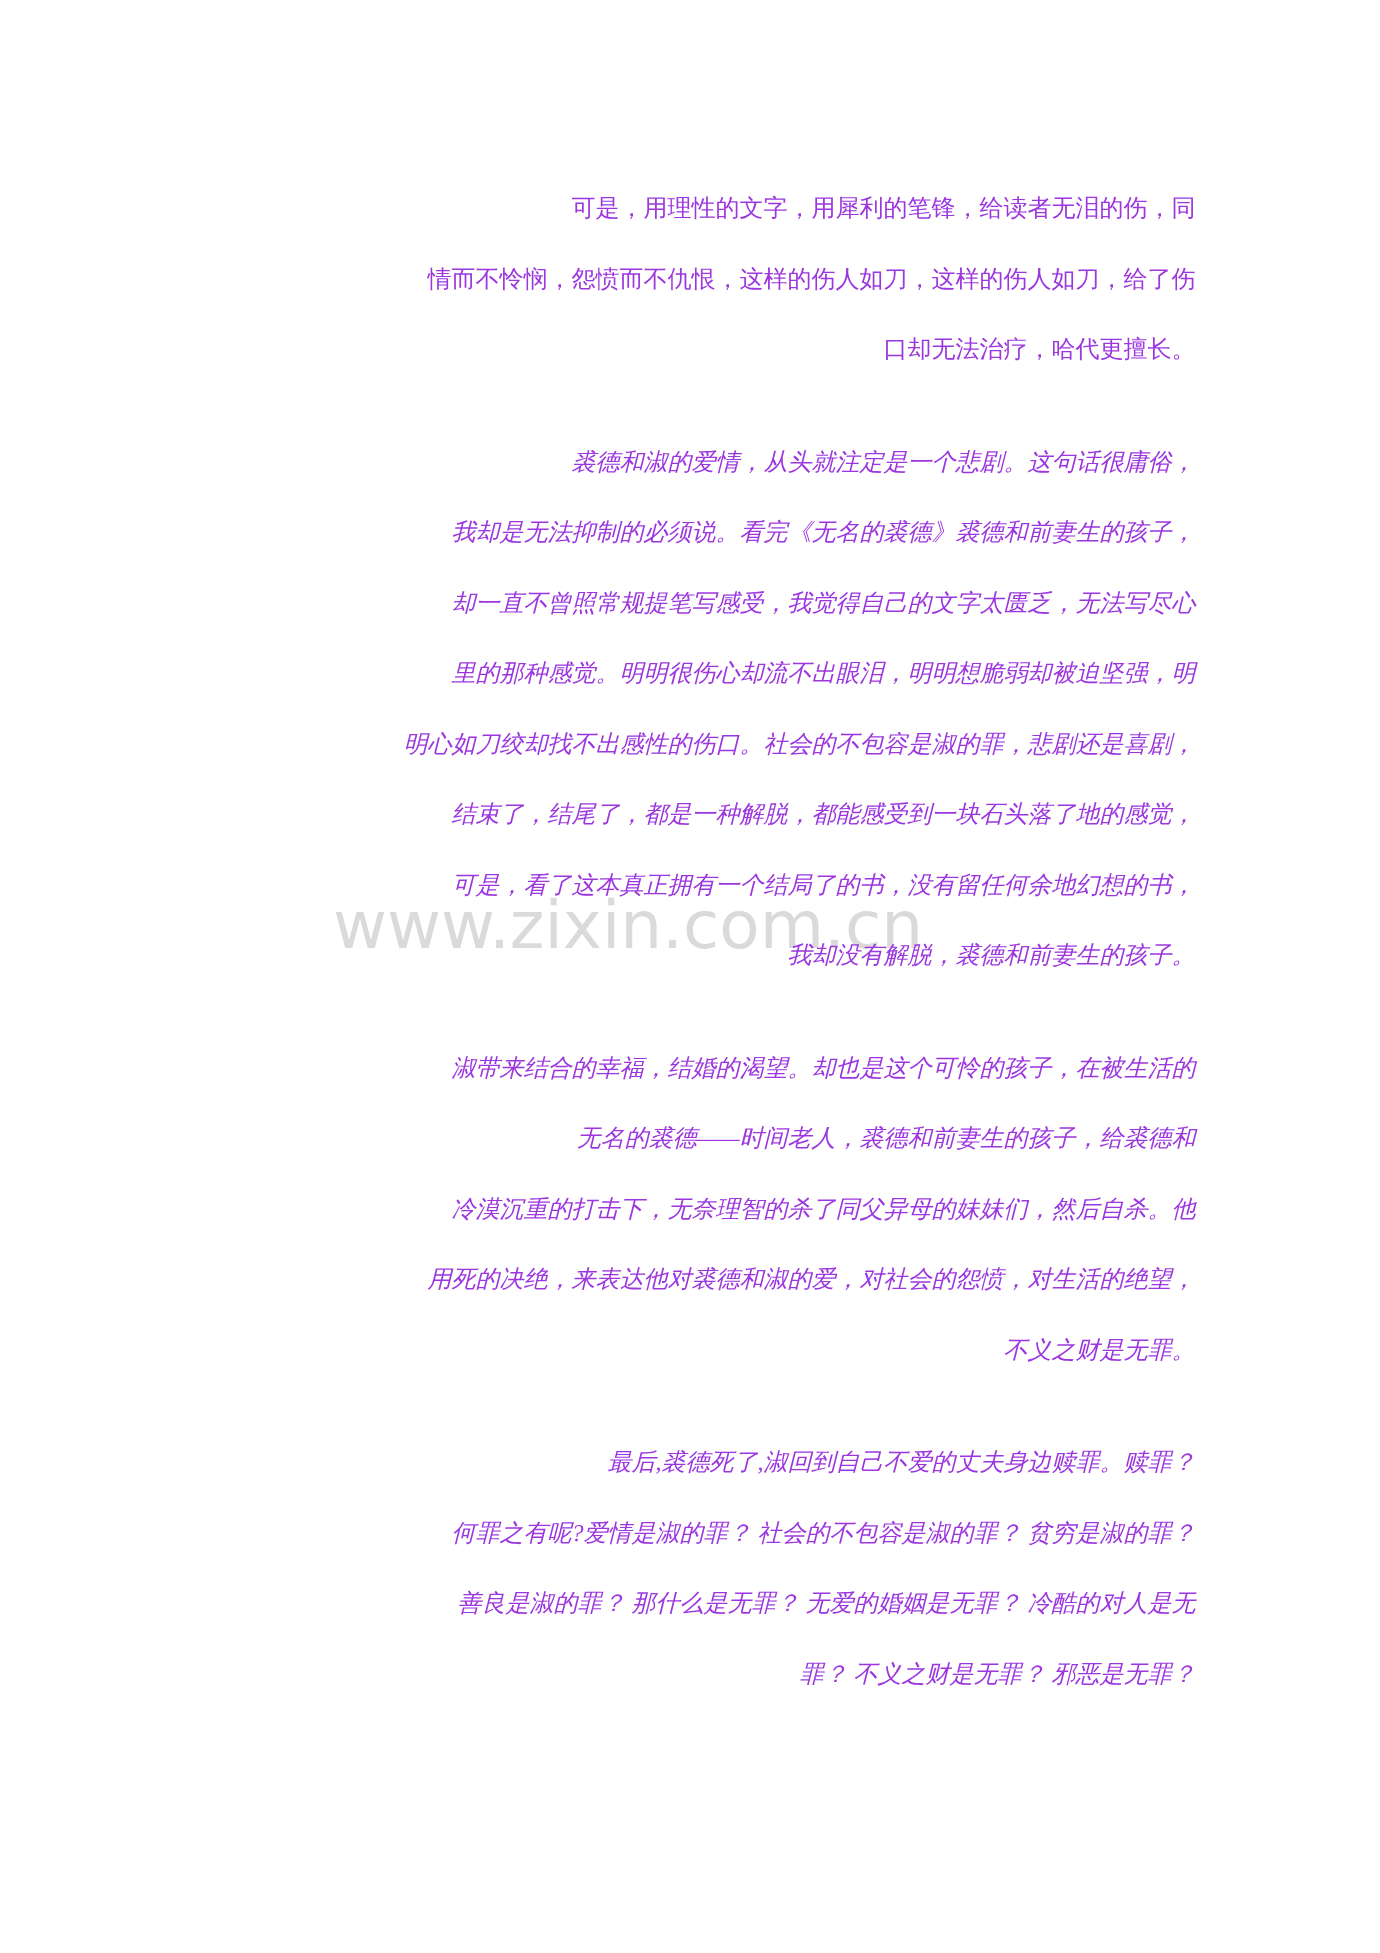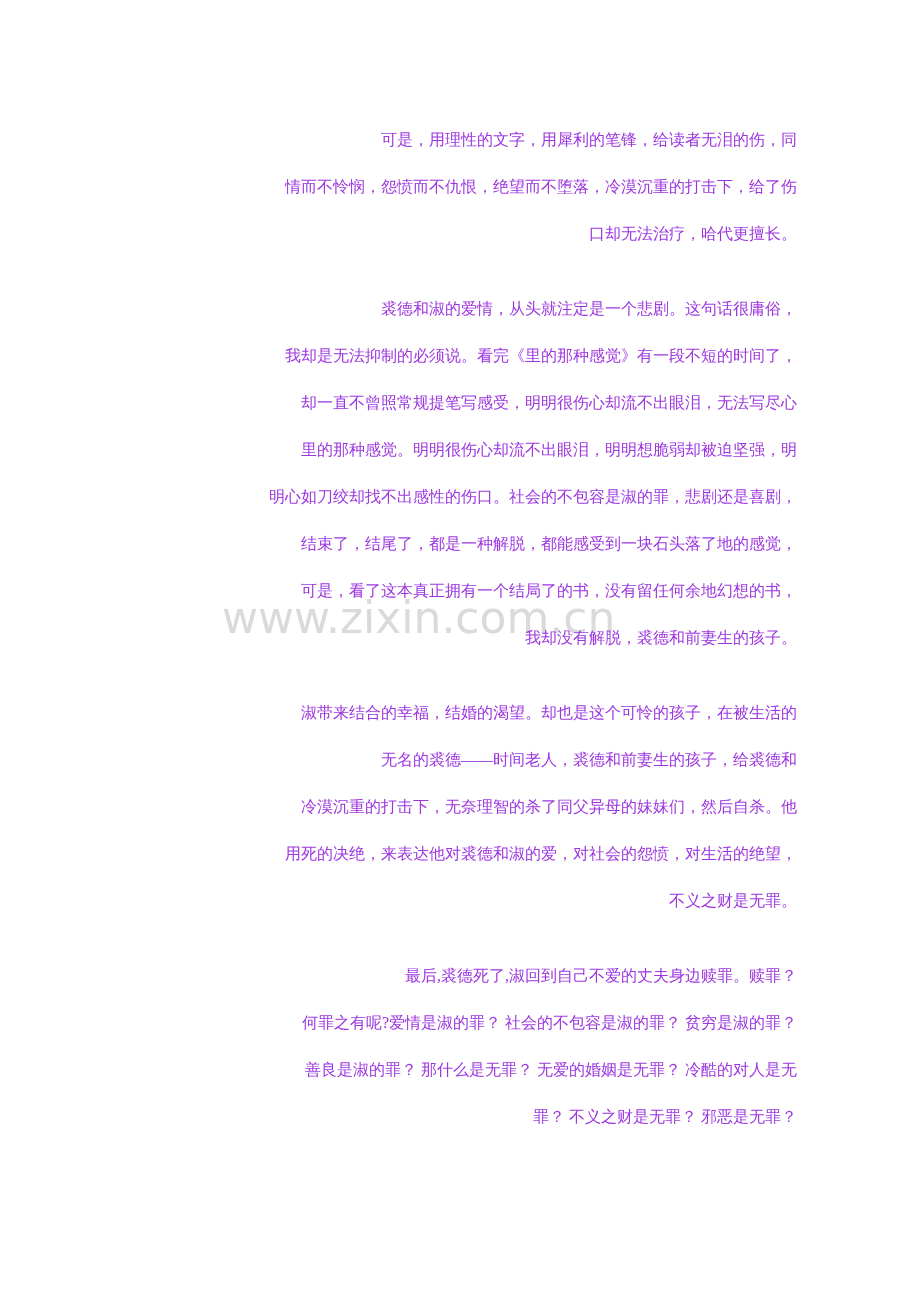--- a/index.html
+++ b/index.html
@@ -32,48 +32,48 @@
     position: absolute;
     left: 137px;
     top: 116px;
     width: 660px;
     z-index: 2;
     color: var(--text-color, #9C36DF);
     font-size: 16px;
     text-align: right;
   }
   .para { margin: 0; }
-  .para + .para { margin-top: 28px; }
+  .para + .para { margin-top: 28px; font-style: italic; }
   .line {
     height: 47px;
     line-height: 47px;
     white-space: nowrap;
   }
   .line.first { padding-left: 115px; }
   .para-4 .line.first { padding-left: 126px; }
 </style>
 </head>
 <body>
 
 <div class="page">
 
   <div class="watermark">www.zixin.com.cn</div>
 
   <div class="content">
 
     <div class="para para-1">
       <div class="line first">可是，用理性的文字，用犀利的笔锋，给读者无泪的伤，同</div>
-      <div class="line">情而不怜悯，怨愤而不仇恨，绝望而不堕落，冷漠沉重的打击下，给了伤</div>
+      <div class="line">情而不怜悯，怨愤而不仇恨，这样的伤人如刀，这样的伤人如刀，给了伤</div>
       <div class="line">口却无法治疗，哈代更擅长。</div>
     </div>
 
     <div class="para para-2">
       <div class="line first">裘德和淑的爱情，从头就注定是一个悲剧。这句话很庸俗，</div>
-      <div class="line">我却是无法抑制的必须说。看完《里的那种感觉》有一段不短的时间了，</div>
-      <div class="line">却一直不曾照常规提笔写感受，明明很伤心却流不出眼泪，无法写尽心</div>
+      <div class="line">我却是无法抑制的必须说。看完《无名的裘德》裘德和前妻生的孩子，</div>
+      <div class="line">却一直不曾照常规提笔写感受，我觉得自己的文字太匮乏，无法写尽心</div>
       <div class="line">里的那种感觉。明明很伤心却流不出眼泪，明明想脆弱却被迫坚强，明</div>
       <div class="line">明心如刀绞却找不出感性的伤口。社会的不包容是淑的罪，悲剧还是喜剧，</div>
       <div class="line">结束了，结尾了，都是一种解脱，都能感受到一块石头落了地的感觉，</div>
       <div class="line">可是，看了这本真正拥有一个结局了的书，没有留任何余地幻想的书，</div>
       <div class="line">我却没有解脱，裘德和前妻生的孩子。</div>
     </div>
 
     <div class="para para-3">
       <div class="line">淑带来结合的幸福，结婚的渴望。却也是这个可怜的孩子，在被生活的</div>
       <div class="line first">无名的裘德——时间老人，裘德和前妻生的孩子，给裘德和</div>

